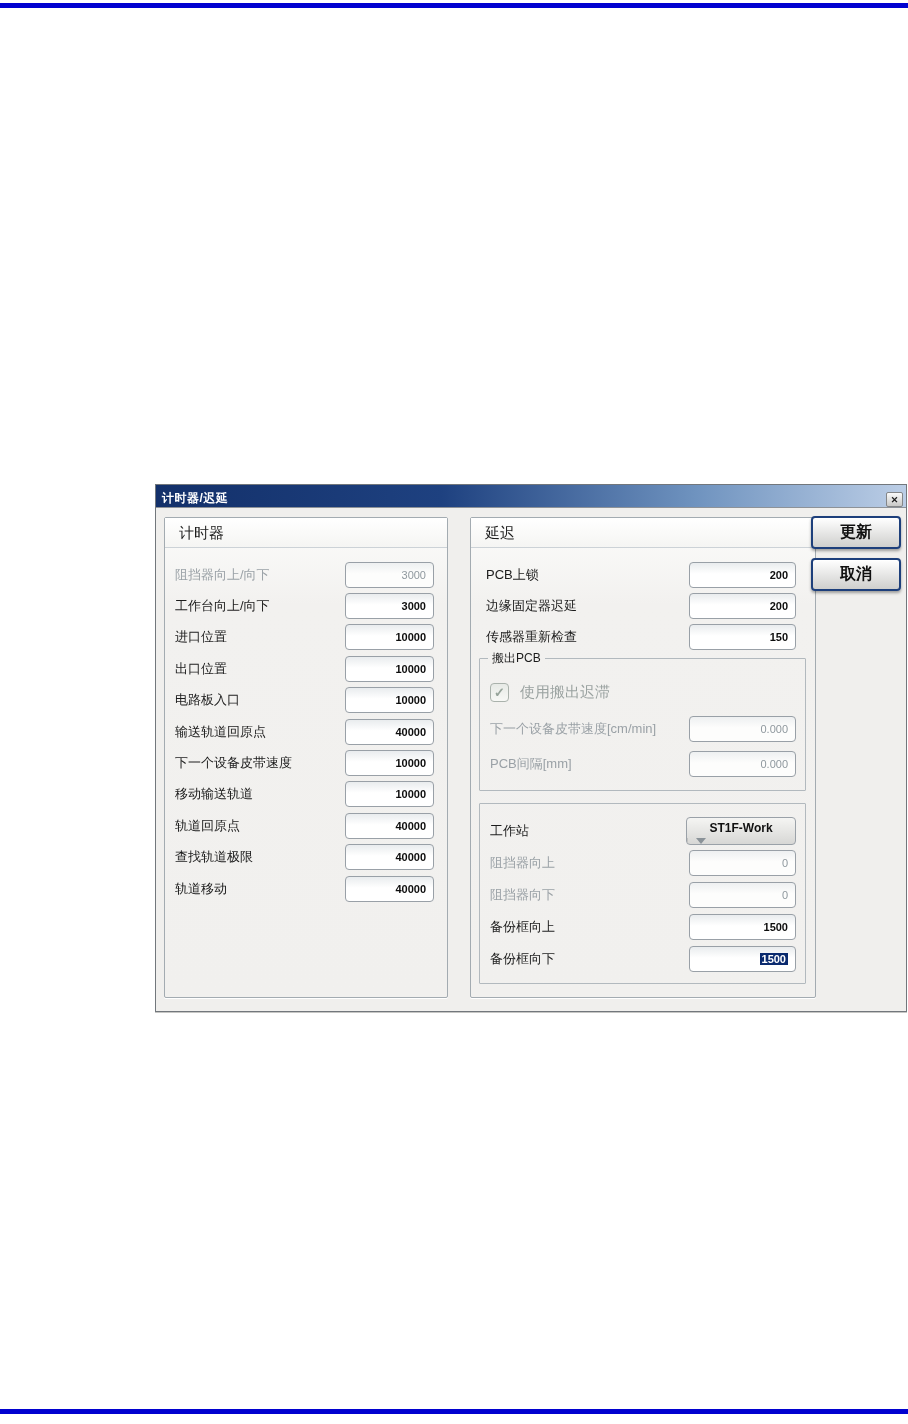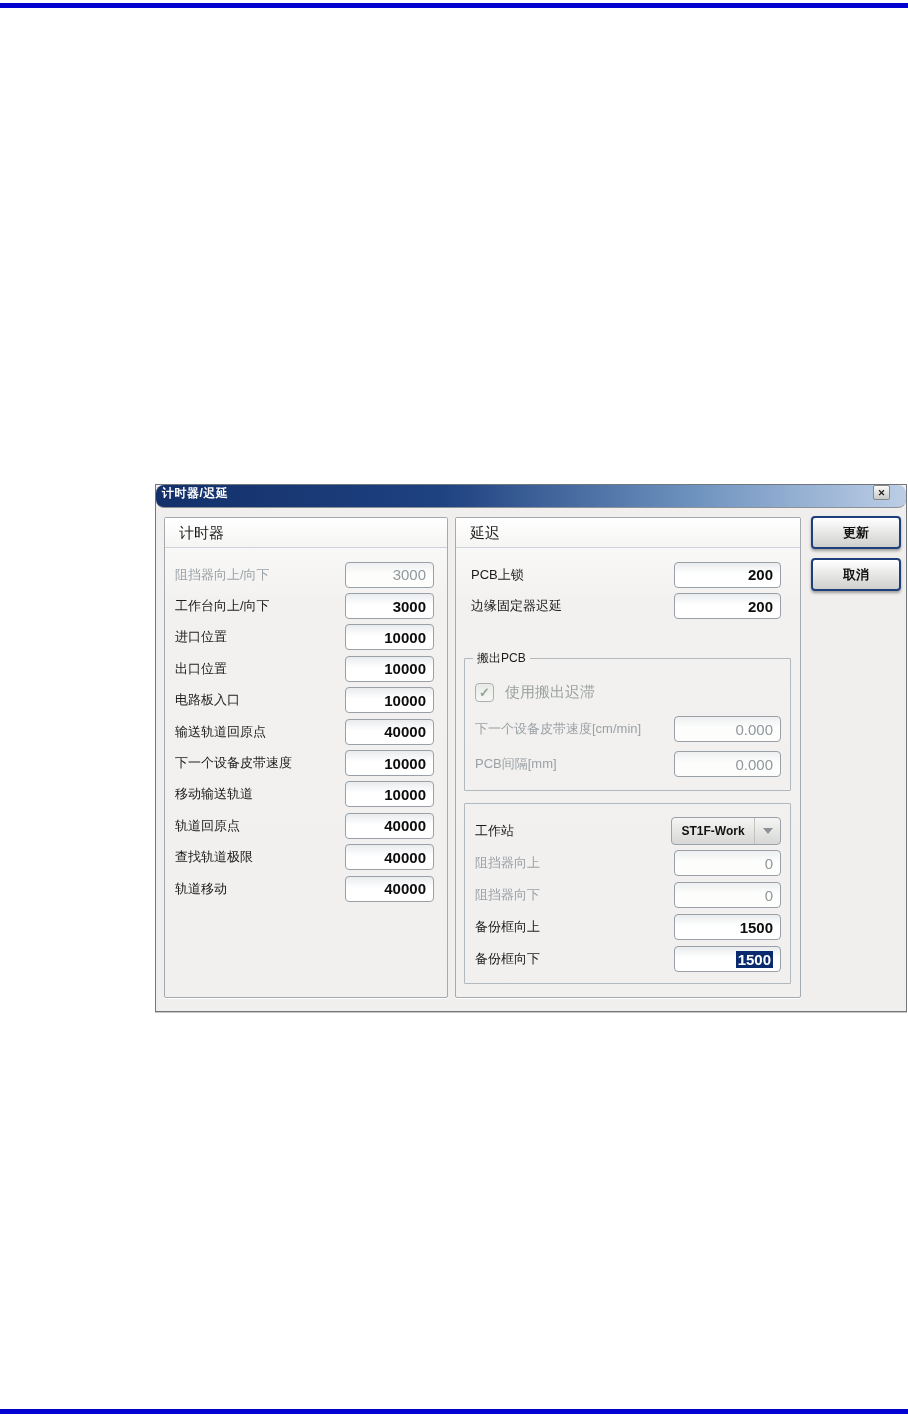--- a/index.html
+++ b/index.html
@@ -11,59 +11,58 @@
   .rule.top{top:3px;}
   .rule.bottom{top:1409px;}
 
   
   .dialog{
     position:absolute;left:155px;top:484px;width:752px;height:528px;
     background:#f0efed;border:1px solid #72777c;box-sizing:border-box;
     box-shadow:0 1px 0 #c6c6c4;
   }
   .titlebar{
-    height:22px;display:flex;align-items:flex-start;padding:0 16px 0 6px;
+    height:22px;display:flex;align-items:flex-end;padding:0 3px 0 6px;
     background:linear-gradient(90deg,#13306a 0%,#1e4180 38%,#6f93bf 72%,#bccee6 100%);
     border-bottom:1px solid #8d9298;
-    border-radius:8px;
   }
   .titlebar .title{flex:1;color:#ffffff;font-size:12px;font-weight:bold;letter-spacing:0.5px;}
   .close-btn{
     width:17px;height:15px;display:flex;align-items:center;justify-content:center;
     background:linear-gradient(#fafafa,#c9c9c7);border:1px solid #848688;border-radius:2px;
     font-size:9px;font-weight:bold;color:#1a1a1a;padding:0;cursor:default;
   }
   .dlg-body{position:relative;height:505px;}
 
   
   .panel{
     position:absolute;top:9px;height:481px;box-sizing:border-box;
     background:linear-gradient(180deg,#fcfcfb 0%,#f2f1ef 18%,#f1f0ee 100%);
     border:1px solid #a3abb1;border-radius:2px;
     box-shadow:0 1px 0 #ffffff;
   }
   .panel.timer{left:8px;width:284px;}
-  .panel.delay{left:299px;width:346px;}
+  .panel.delay{left:314px;width:346px;}
   .panel-head{
     height:29px;line-height:29px;padding-left:14px;font-size:15px;color:#1c1c1c;
     border-bottom:1px solid #ccd2d7;background:linear-gradient(#ffffff,#f5f5f3);
   }
 
   .rows{position:absolute;top:41px;}
   .panel.timer .rows{left:10px;right:13px;text-align:right;}
   .panel.delay .rows{left:15px;right:19px;}
   .row{height:31.4px;display:flex;align-items:center;justify-content:space-between;}
   .lbl{font-size:13px;color:#1b1b1b;white-space:nowrap;}
   .lbl.dis{color:#9aa1a6;}
 
   .field{
     height:26px;box-sizing:border-box;display:flex;align-items:center;justify-content:flex-end;
     padding-right:7px;border:1px solid #99a0a7;border-radius:4px;
     background:linear-gradient(180deg,#e9ecee 0%,#ffffff 45%);
-    font-size:15px;font-weight:bold;color:#0d0d0d;
+    font-size:11px;font-weight:bold;color:#0d0d0d;
   }
   .panel.timer .field{width:89px;}
   .panel.delay .field{width:107px;}
   .field.dis{color:#8f989e;font-weight:normal;background:linear-gradient(180deg,#eef0f1 0%,#fdfdfc 45%);}
   .val{white-space:nowrap;}
   .val.sel{background:#0a2a6e;color:#ffffff;padding:0 2px;}
 
   
   .group{
     position:absolute;left:8px;right:9px;box-sizing:border-box;
@@ -85,31 +84,32 @@
     background:linear-gradient(#e7eae6,#f7f8f5);display:flex;align-items:center;justify-content:center;
     font-size:13px;color:#96a49a;font-weight:bold;
   }
   .chk-lbl{font-size:15px;color:#9aa2a0;}
 
   
   .dropdown{
     width:110px;height:28px;box-sizing:border-box;display:flex;align-items:stretch;
     border:1px solid #9aa1a8;border-radius:4px;overflow:hidden;
     background:linear-gradient(#f5f5f3,#d7d7d5);
+    flex-direction:column;
   }
   .dd-text{flex:1;display:flex;align-items:center;justify-content:center;font-size:12px;font-weight:bold;color:#111;}
   .dd-arrow{width:25px;border-left:1px solid #c2c2c0;display:flex;align-items:center;justify-content:center;}
   .tri{width:0;height:0;border-left:5px solid transparent;border-right:5px solid transparent;border-top:6px solid #8a9298;}
 
   
   .act-btn{
     position:absolute;left:655px;width:90px;height:33px;box-sizing:border-box;
     border:2px solid #1d3f7b;border-radius:4px;
     background:linear-gradient(#ffffff,#cfcfcd);
-    font-family:"Liberation Sans", sans-serif;font-size:13px;font-weight:bold;color:#101010;
+    font-family:"Liberation Sans", sans-serif;font-size:16px;font-weight:bold;color:#101010;
     box-shadow:0 2px 3px rgba(0,0,0,0.35), inset 0 1px 0 #ffffff;cursor:default;
   }
   .act-btn.update{top:8px;}
   .act-btn.cancel{top:50px;}
 </style>
 </head>
 <body>
 
 <div class="rule top"></div>
 <div class="rule bottom"></div>
@@ -202,20 +202,26 @@
         <div class="row">
           <span class="lbl">PCB上锁</span>
           <span class="field">
               <span class="val">200</span>
             </span>
         </div>
         <div class="row">
           <span class="lbl">边缘固定器迟延</span>
           <span class="field">
               <span class="val">200</span>
+            </span>
+        </div>
+        <div class="row">
+          <span class="lbl">传感器重新检查</span>
+          <span class="field">
+              <span class="val">150</span>
             </span>
         </div>
       </div>
 
       <div class="group unload">
         <span class="group-title">搬出PCB</span>
         <div class="chk-row">
           <span class="checkbox">
             <span>✓</span>
           </span>

